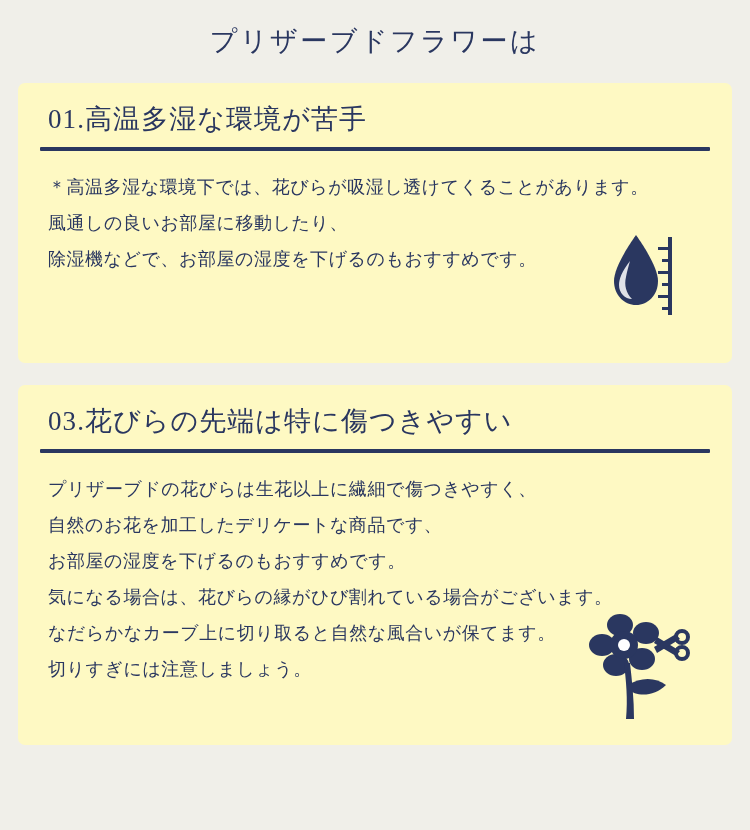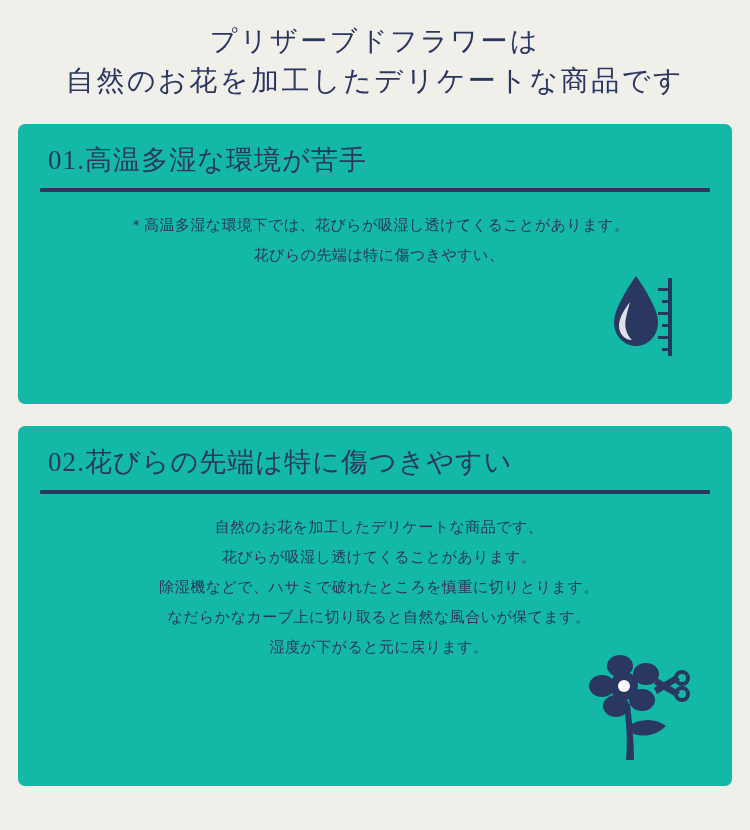--- a/index.html
+++ b/index.html
@@ -33,21 +33,21 @@
   }
   .headline .hl-line {
     display: block;
     white-space: nowrap;
   }
   .headline .hl-line.l1 { font-size: 27px; }
   .headline .hl-line.l2 { font-size: 28px; }
 
   .card {
     position: relative;
-    background: #14b8a6;
+    background: #fef9c3;
     margin: 0 18px 22px 18px;
     border-radius: 7px;
     box-sizing: border-box;
     padding: 16px 22px 18px 22px;
     overflow: hidden;
   }
   .card-1 { margin-top: 22px; height: 280px; }
   .card-2 { height: 360px; }
 
   .card-title {
@@ -58,28 +58,27 @@
     padding: 2px 0 10px 8px;
     white-space: nowrap;
   }
   .rule {
     height: 4px;
     background: #2a3760;
     margin: 0 0 18px 0;
     border-radius: 1px;
   }
   .body-text {
-    font-size: 15px;
+    font-size: 18px;
     line-height: 2.0;
     letter-spacing: 0.03em;
     color: #2a3760;
     padding-left: 8px;
     position: relative;
     z-index: 2;
-    text-align: center;
   }
   .body-text .ln { display: block; white-space: nowrap; }
 
   .icon-humidity {
     position: absolute;
     right: 46px;
     bottom: 42px;
     width: 80px;
     height: 90px;
     z-index: 1;
@@ -93,52 +92,53 @@
     z-index: 1;
   }
 </style>
 </head>
 <body>
 
 <div class="page">
 
   <div class="headline">
     <span class="hl-line l1">プリザーブドフラワーは</span>
-    <span class="hl-line l2">自然のお花を加工したデリケートな商品です</span>
   </div>
 
   <div class="card card-1">
     <div class="card-title">01.高温多湿な環境が苦手</div>
     <div class="rule"></div>
     <div class="body-text">
       <span class="ln">＊高温多湿な環境下では、花びらが吸湿し透けてくることがあります。</span>
-      <span class="ln">花びらの先端は特に傷つきやすい、</span>
+      <span class="ln">風通しの良いお部屋に移動したり、</span>
+      <span class="ln">除湿機などで、お部屋の湿度を下げるのもおすすめです。</span>
     </div>
     <svg class="icon-humidity" viewBox="0 0 80 90">
       <path d="M30 4 C30 4 8 34 8 50 C8 64 18 74 30 74 C42 74 52 64 52 50 C52 34 30 4 30 4 Z" fill="#2a3760"></path>
       <path d="M24 30 C16 40 13 48 13 54 C13 62 19 68 26 68 C20 62 18 54 20 46 C21 40 23 34 24 30 Z" fill="#ffffff" opacity="0.85"></path>
       <rect x="62" y="6" width="4" height="78" fill="#2a3760"></rect>
       <rect x="52" y="16" width="10" height="3" fill="#2a3760"></rect>
       <rect x="56" y="28" width="6" height="3" fill="#2a3760"></rect>
       <rect x="52" y="40" width="10" height="3" fill="#2a3760"></rect>
       <rect x="56" y="52" width="6" height="3" fill="#2a3760"></rect>
       <rect x="52" y="64" width="10" height="3" fill="#2a3760"></rect>
       <rect x="56" y="76" width="6" height="3" fill="#2a3760"></rect>
     </svg>
   </div>
 
   <div class="card card-2">
-    <div class="card-title">02.花びらの先端は特に傷つきやすい</div>
+    <div class="card-title">03.花びらの先端は特に傷つきやすい</div>
     <div class="rule"></div>
     <div class="body-text">
+      <span class="ln">プリザーブドの花びらは生花以上に繊細で傷つきやすく、</span>
       <span class="ln">自然のお花を加工したデリケートな商品です、</span>
-      <span class="ln">花びらが吸湿し透けてくることがあります。</span>
-      <span class="ln">除湿機などで、ハサミで破れたところを慎重に切りとります。</span>
+      <span class="ln">お部屋の湿度を下げるのもおすすめです。</span>
+      <span class="ln">気になる場合は、花びらの縁がひび割れている場合がございます。</span>
       <span class="ln">なだらかなカーブ上に切り取ると自然な風合いが保てます。</span>
-      <span class="ln">湿度が下がると元に戻ります。</span>
+      <span class="ln">切りすぎには注意しましょう。</span>
     </div>
     <svg class="icon-flower" viewBox="0 0 130 120">
       <g fill="#2a3760">
         <ellipse cx="48" cy="18" rx="13" ry="11"></ellipse>
         <ellipse cx="74" cy="26" rx="13" ry="11"></ellipse>
         <ellipse cx="30" cy="38" rx="13" ry="11"></ellipse>
         <ellipse cx="44" cy="58" rx="13" ry="11"></ellipse>
         <ellipse cx="70" cy="52" rx="13" ry="11"></ellipse>
         <circle cx="52" cy="38" r="14"></circle>
         <circle cx="52" cy="38" r="6" fill="#ffffff"></circle>

